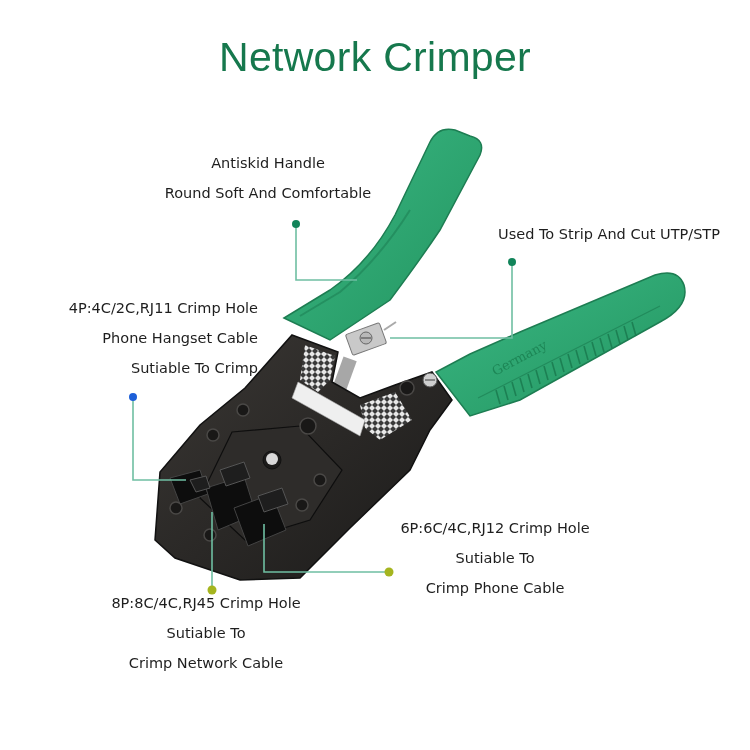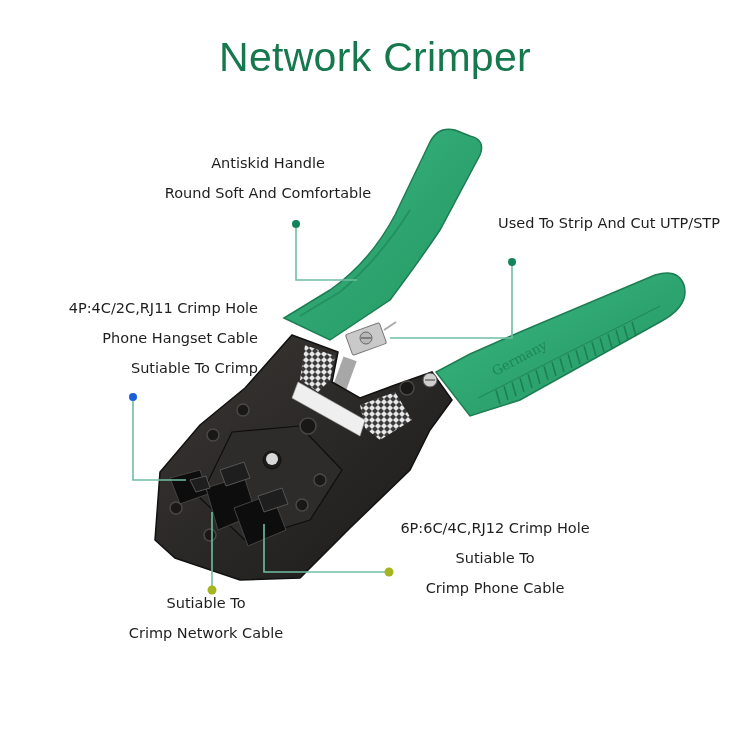--- a/index.html
+++ b/index.html
@@ -120,32 +120,33 @@
   <circle cx="133" cy="397" r="4" fill="#1d5fd8"></circle>
   <circle cx="212" cy="590" r="4.5" fill="#a5b51f"></circle>
   <circle cx="389" cy="572" r="4.5" fill="#a5b51f"></circle>
 </svg>
 
 <div class="callout" style="left:160px; top:148px; width:216px;">
   <div>Antiskid Handle</div>
   <div>Round Soft And Comfortable</div>
 </div>
 
-<div class="callout" style="left:486px; top:208px; width:246px;">
+<div class="callout" style="left:486px; top:219px; width:246px;">
   <div>Used To Strip And Cut UTP/STP</div>
 </div>
 
 <div class="callout" style="left:52px; top:293px; width:206px;text-align:right;">
   <div>4P:4C/2C,RJ11 Crimp Hole</div>
   <div>Phone Hangset Cable</div>
   <div>Sutiable To Crimp</div>
 </div>
 
 <div class="callout" style="left:390px; top:513px; width:210px;">
   <div>6P:6C/4C,RJ12 Crimp Hole</div>
   <div>Sutiable To</div>
   <div>Crimp Phone Cable</div>
 </div>
 
 <div class="callout" style="left:100px; top:588px; width:212px;">
+  <div>8P:8C/4C,RJ45 Crimp Hole</div>
   <div>Sutiable To</div>
   <div>Crimp Network Cable</div>
 </div>
 
 </body></html>

